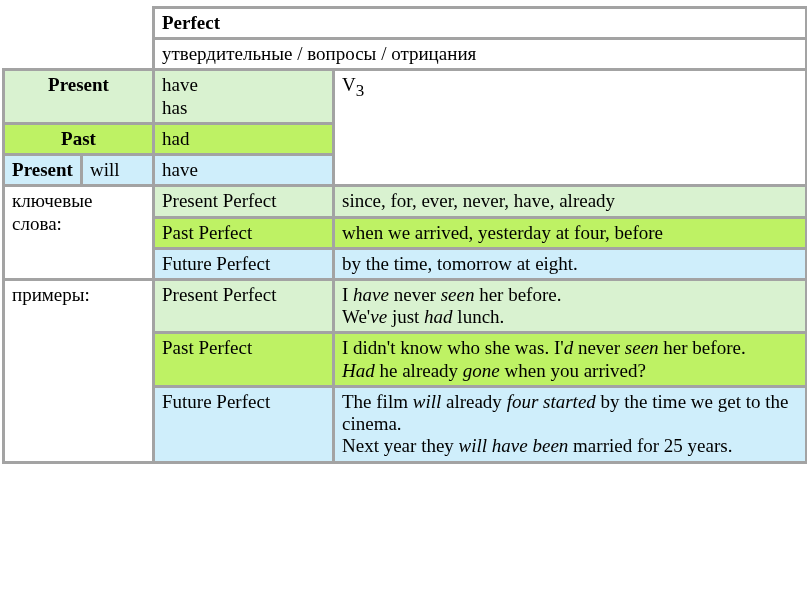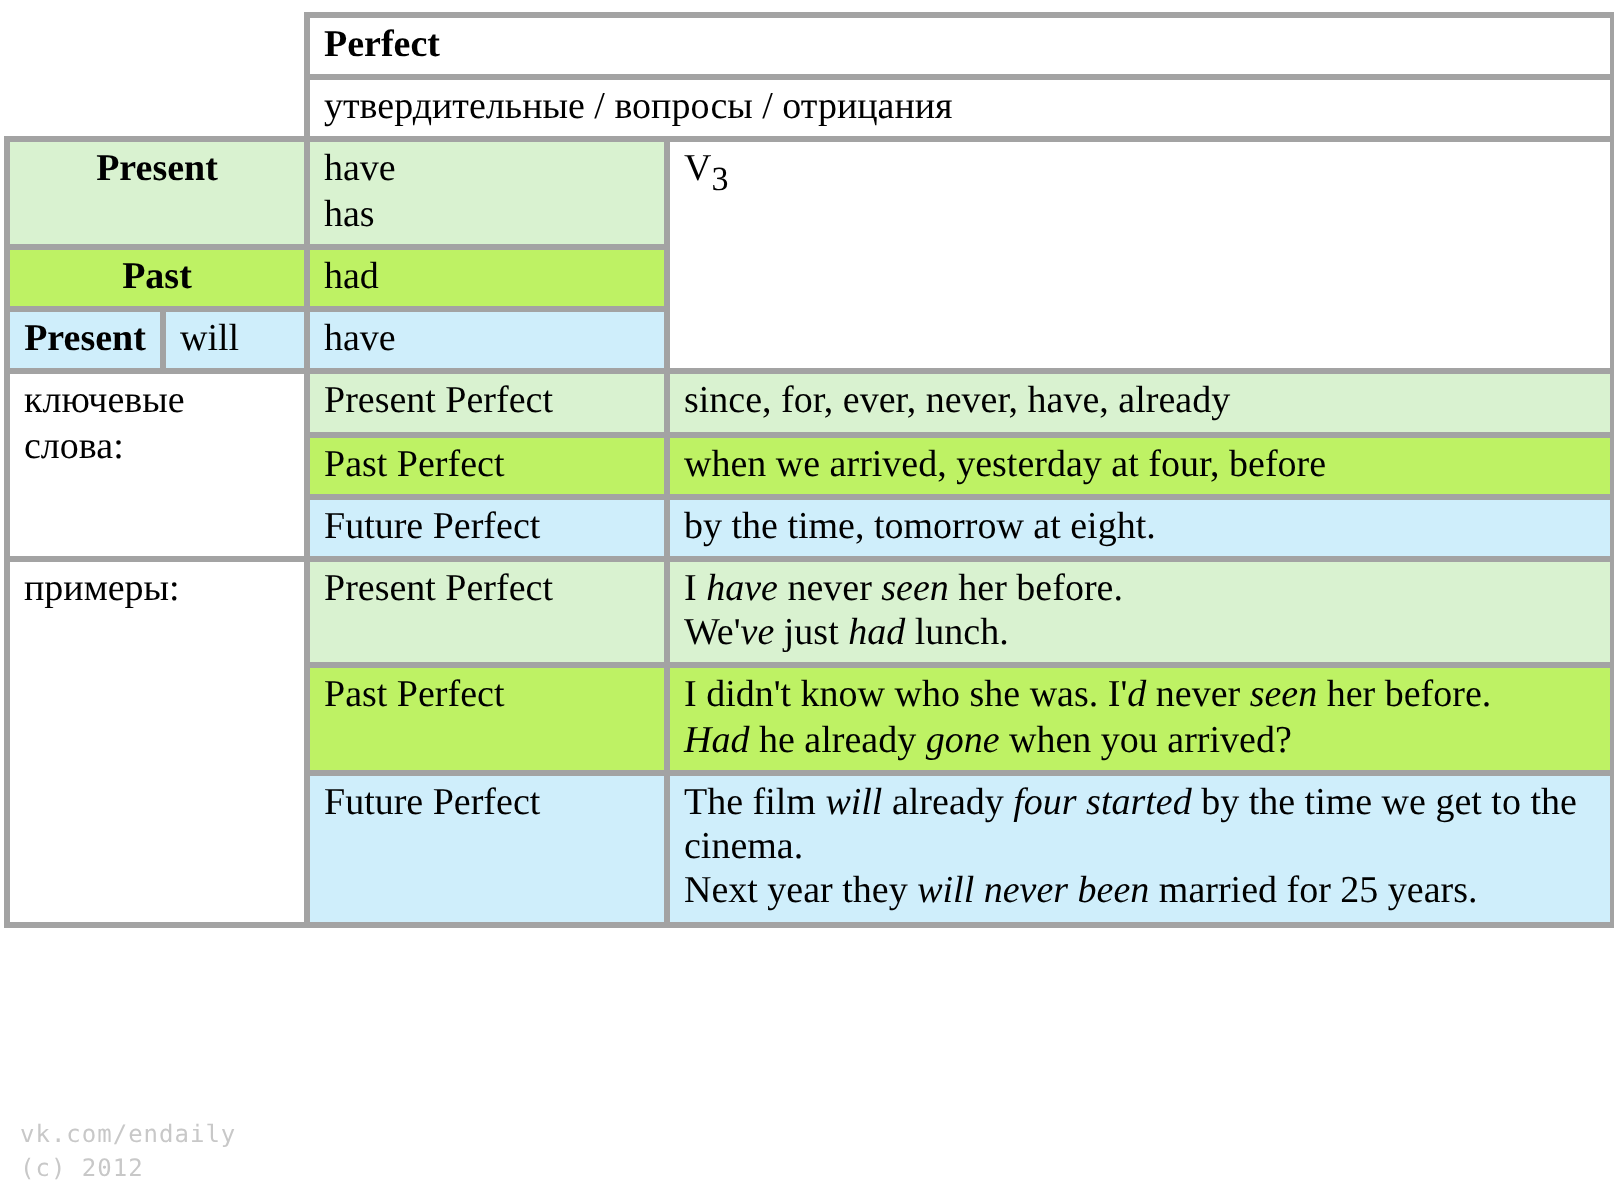--- a/index.html
+++ b/index.html
@@ -148,24 +148,20 @@
       <td class="yellow ex-label">Past Perfect</td>
       <td class="yellow example-text">
         <span class="stack-line">I didn't know who she was. I'<i>d</i> never <i>seen</i> her before.</span>
         <span class="stack-line"><i>Had</i> he already <i>gone</i> when you arrived?</span>
       </td>
     </tr>
     <tr>
       <td class="blue ex-label">Future Perfect</td>
       <td class="blue example-text">
         <span class="stack-line">The film <i>will</i> already <i>four started</i> by the time we get to the cinema.</span>
-        <span class="stack-line">Next year they <i>will never been</i> married for 25 years.</span>
+        <span class="stack-line">Next year they <i>will have been</i> married for 25 years.</span>
       </td>
     </tr>
   </tbody>
     </table>
 
-  <div class="watermark">
-    <div>vk.com/endaily</div>
-    <div>(c) 2012</div>
-  </div>
 
 </div>
 
 </body></html>

